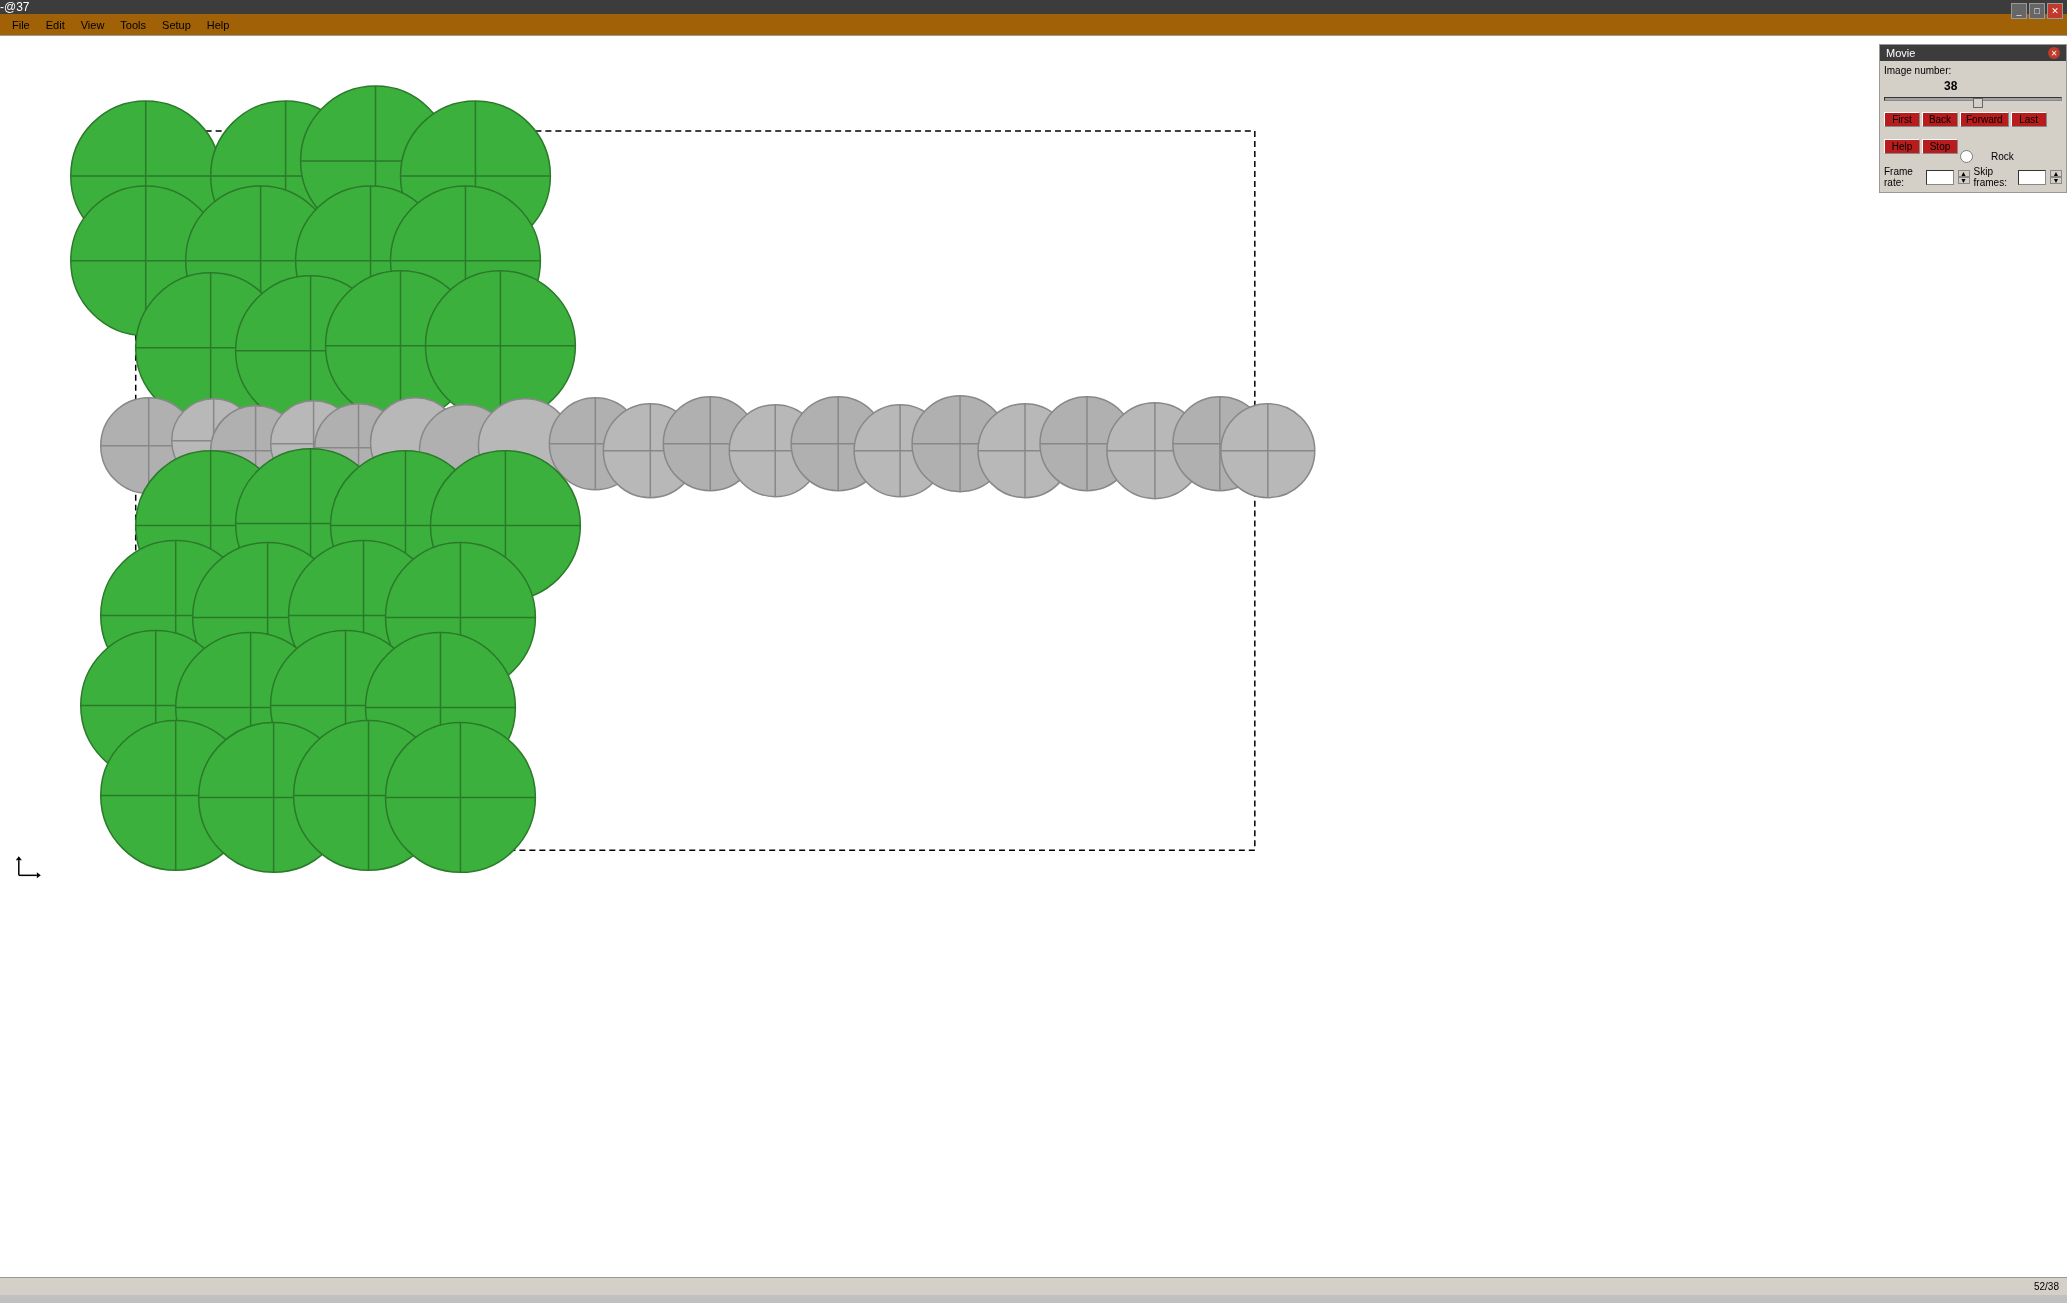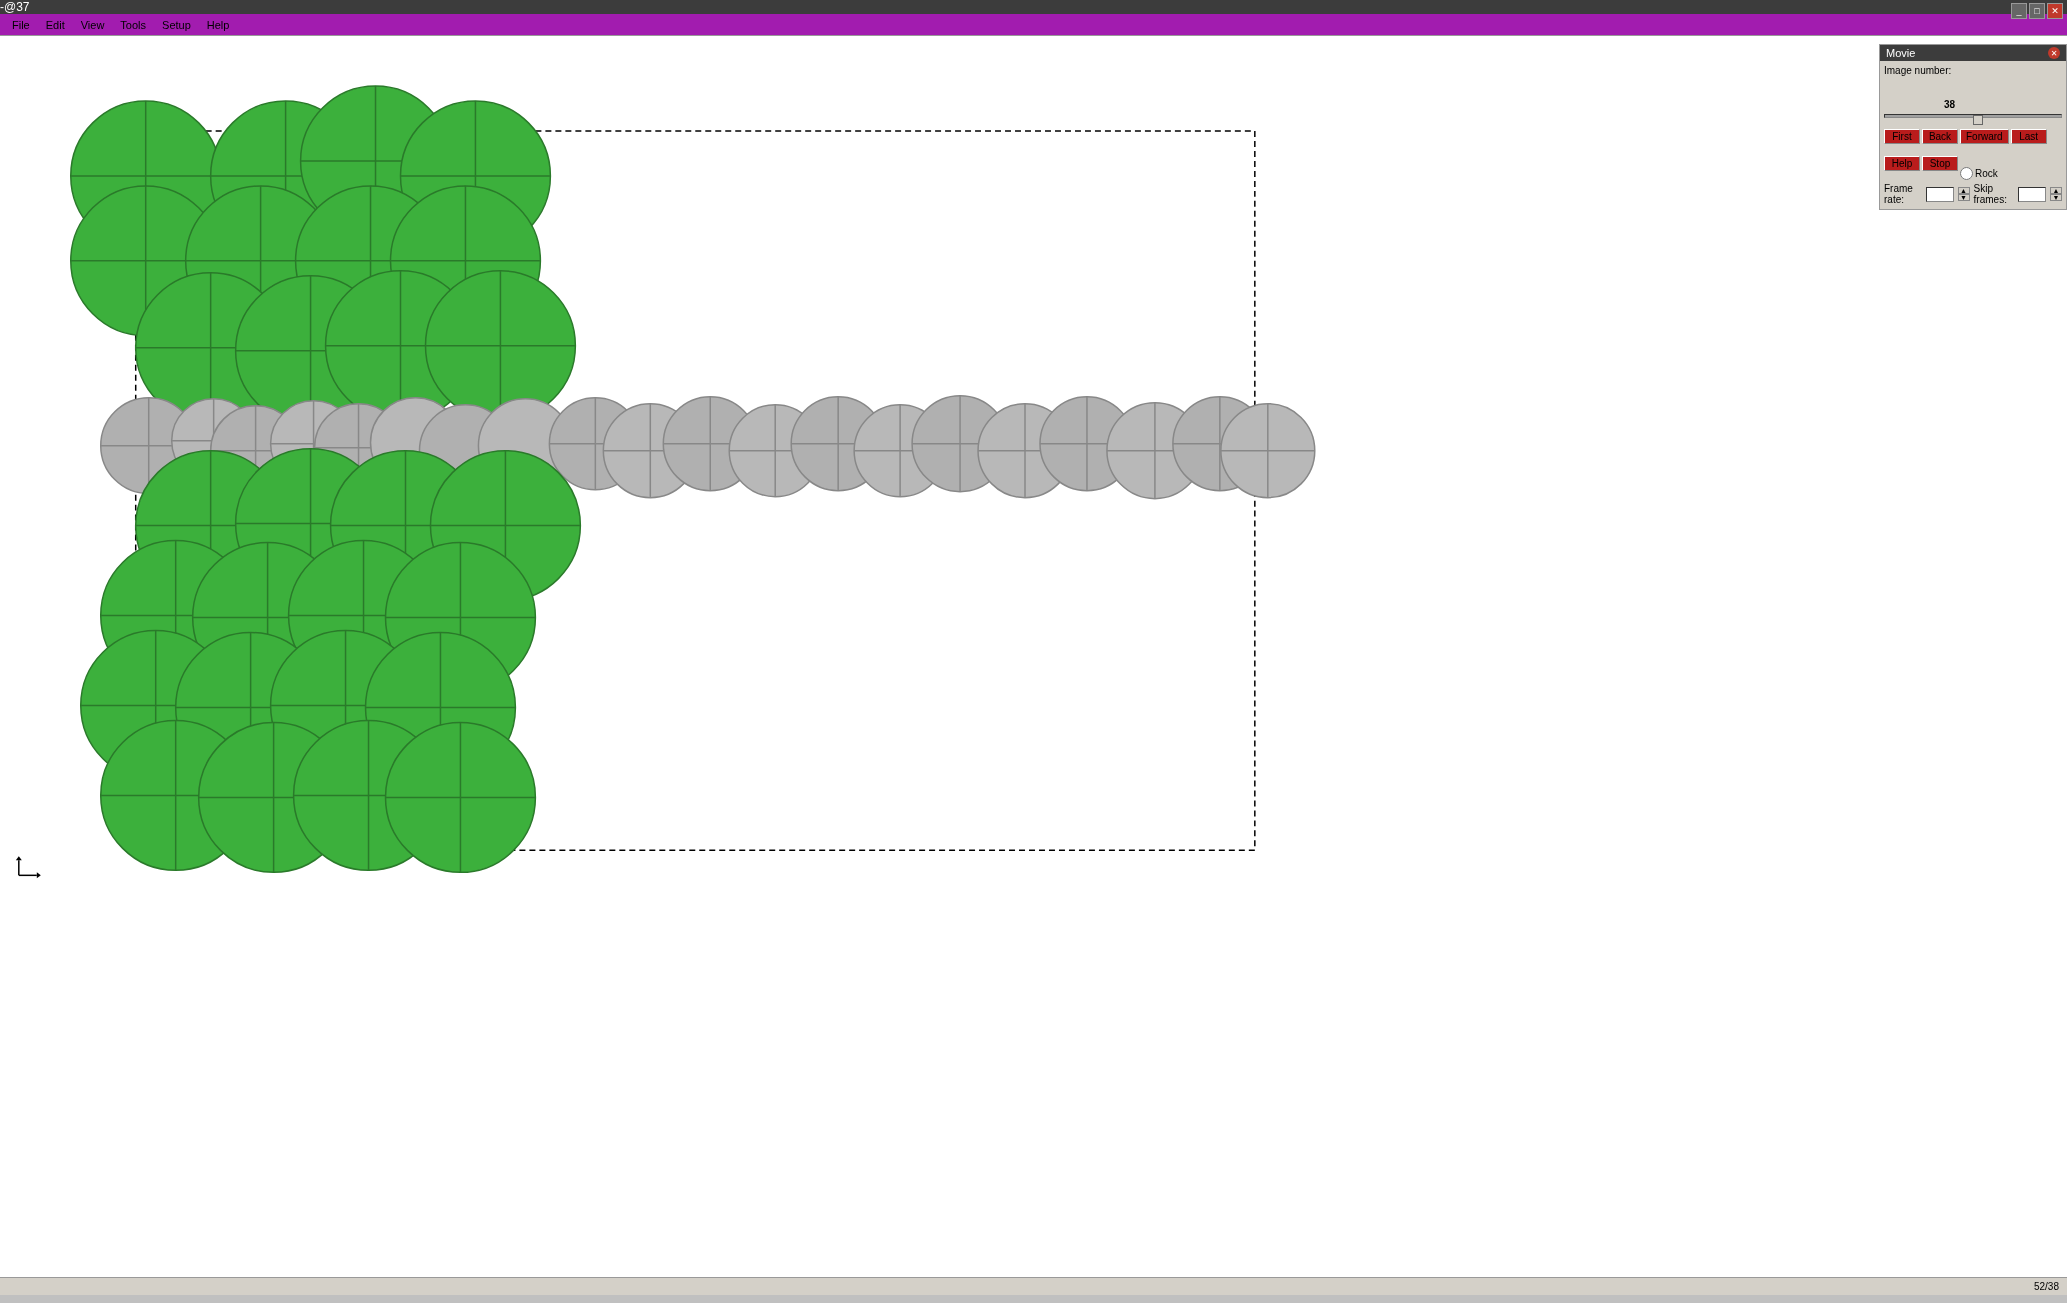--- a/index.html
+++ b/index.html
@@ -37,21 +37,21 @@
       align-items: center;
       justify-content: center;
       color: #fff;
     }
     .win-btn.close { background: #c0392b; }
 
     
     #menubar {
       width: 100%;
       height: 22px;
-      background: #a21caf;
+      background: #a16207;
       display: flex;
       align-items: center;
       padding: 0 4px;
       border-bottom: 1px solid #999;
     }
     .menu-item {
       padding: 2px 8px;
       cursor: pointer;
       font-size: 11px;
       color: #000;
@@ -114,23 +114,22 @@
       display: flex;
       align-items: center;
       margin-bottom: 3px;
       gap: 2px;
     }
     .panel-label {
       font-size: 10px;
       color: #000;
     }
     .panel-number {
-      font-size: 10px;
+      font-size: 12px;
       font-weight: bold;
-      margin-top: 20px;
     }
     .slider-container {
       width: 100%;
       height: 12px;
       position: relative;
       margin-bottom: 3px;
     }
     .slider-track {
       width: 100%;
       height: 4px;
@@ -158,21 +157,21 @@
       min-width: 36px;
     }
     .panel-row-btns {
       display: flex;
       gap: 2px;
       margin-bottom: 3px;
     }
     .radio-label {
       display: flex;
       align-items: center;
-      gap: 2px;
+      gap: 18px;
       font-size: 10px;
       margin-top: 20px;
     }
     .frame-rate-row {
       display: flex;
       align-items: center;
       gap: 4px;
       font-size: 10px;
     }
     .spinner-input {

